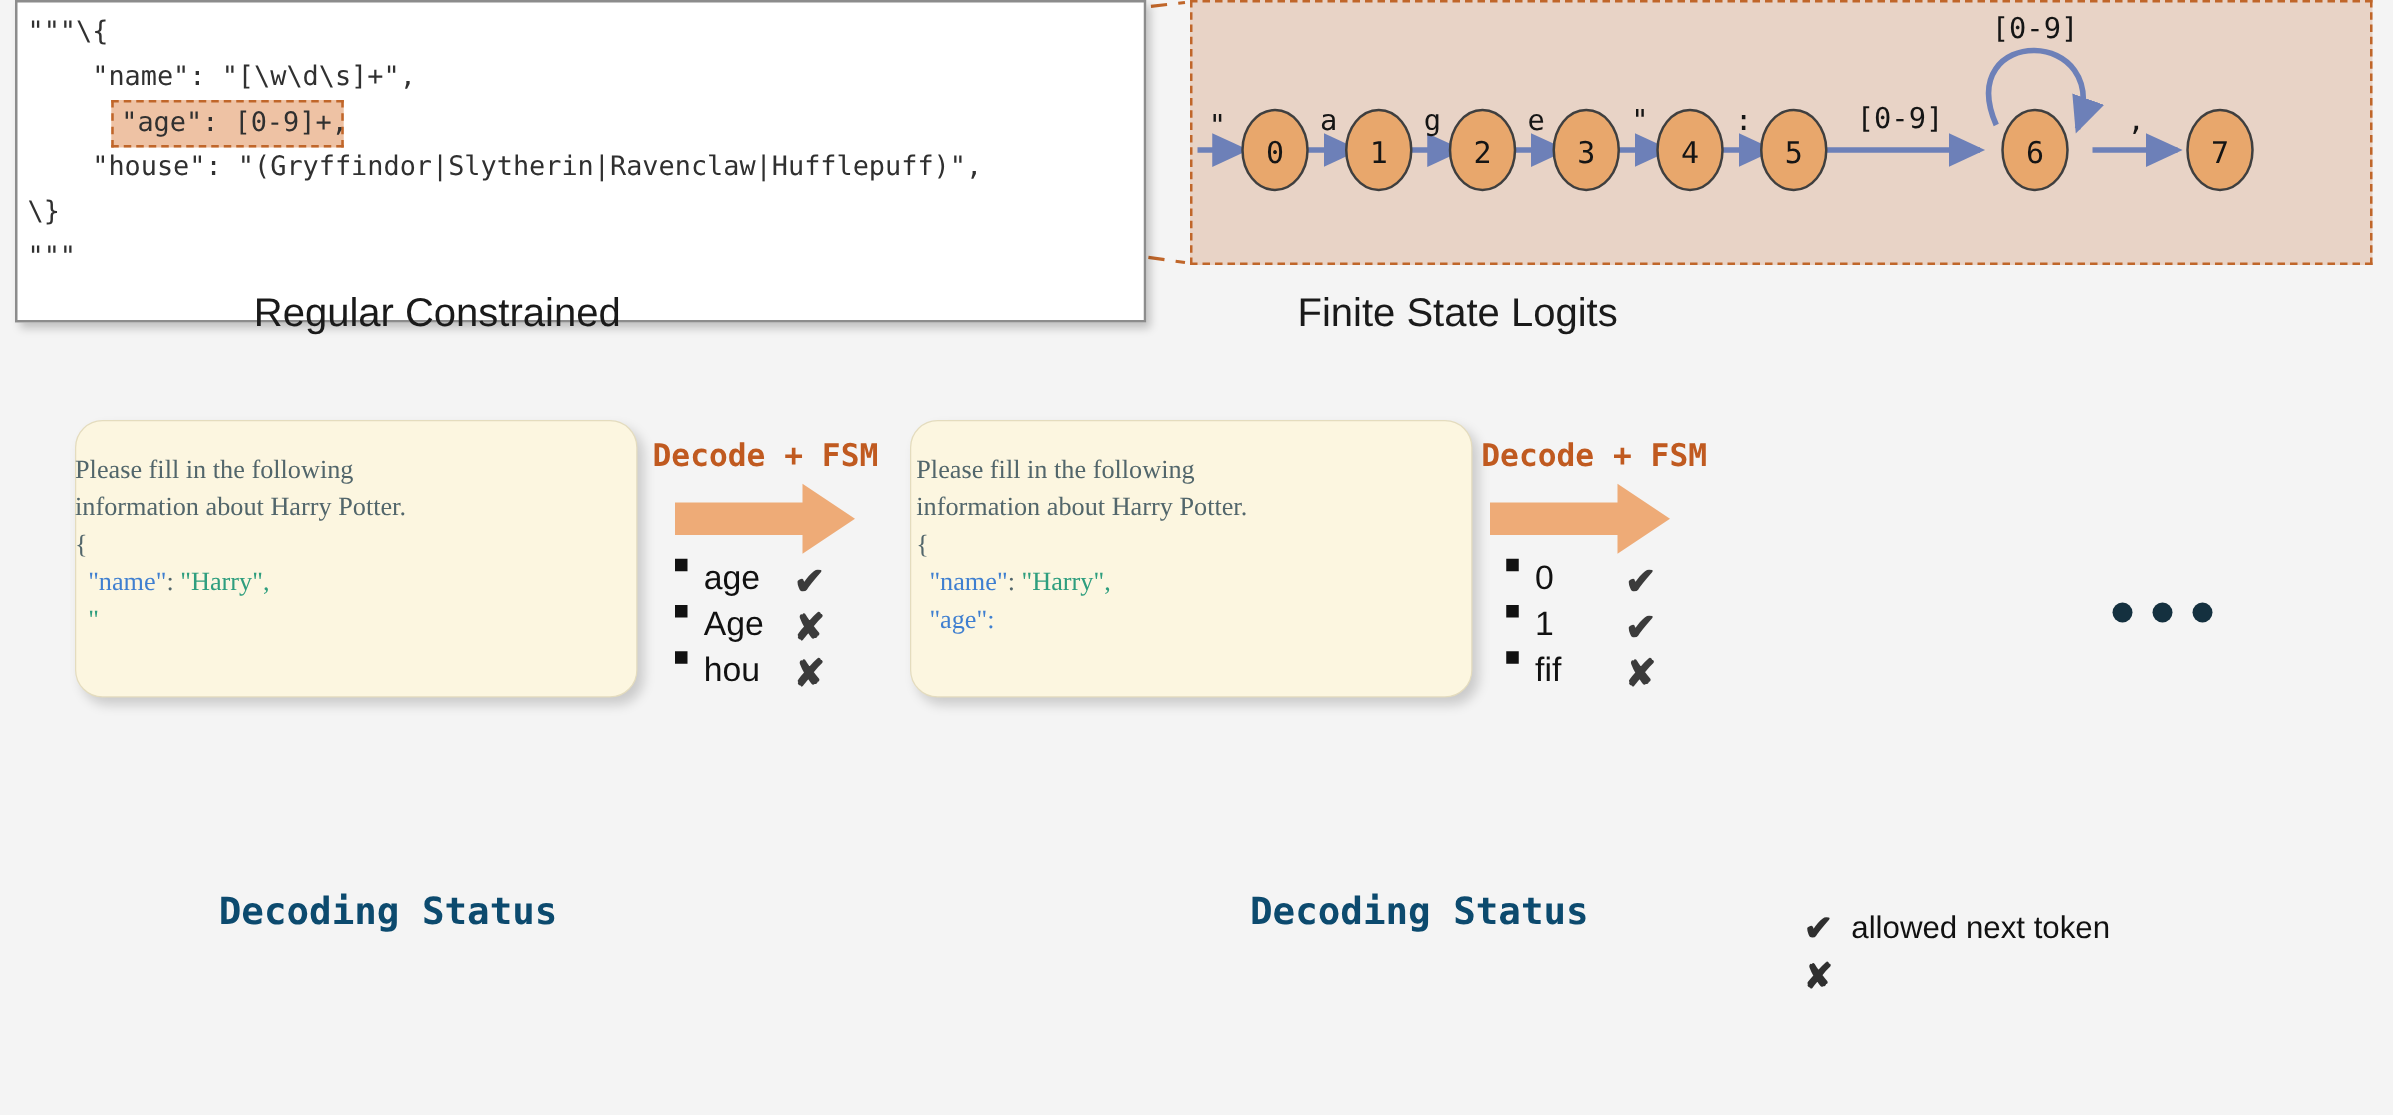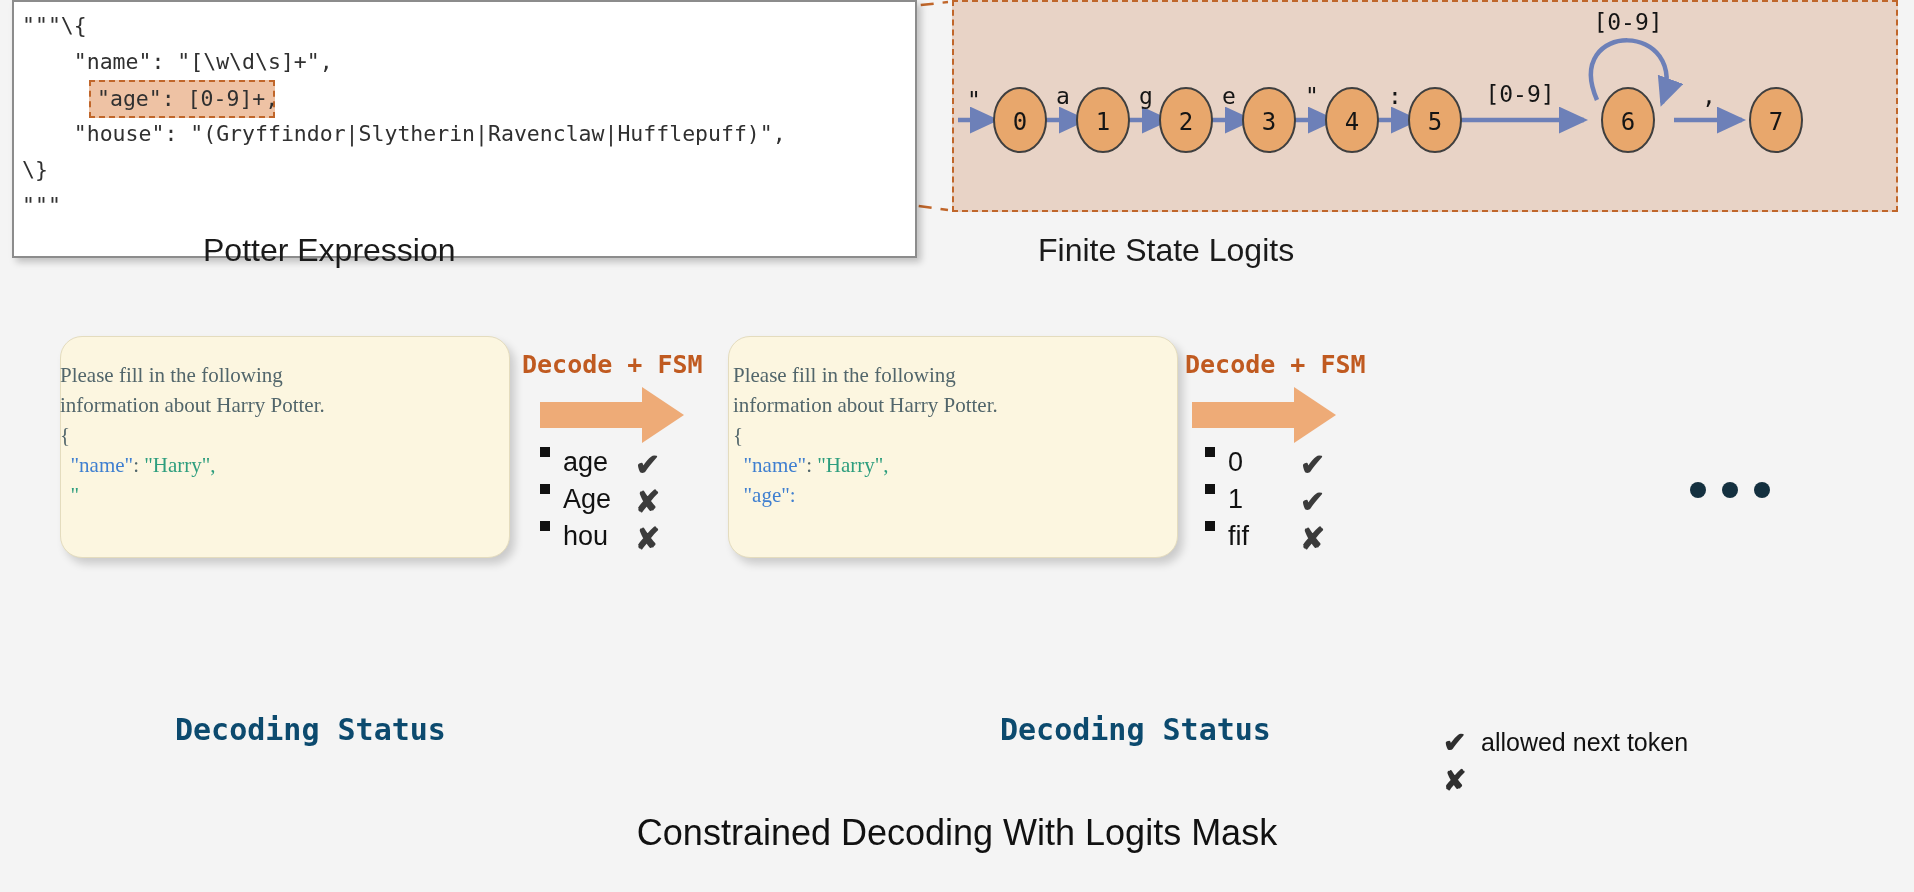--- a/index.html
+++ b/index.html
@@ -191,21 +191,21 @@
       <text x="194" y="104">g</text>
       <text x="277" y="104">e</text>
       <text x="360" y="104">"</text>
       <text x="443" y="104">:</text>
       <text x="568" y="102">[0-9]</text>
       <text x="676" y="30">[0-9]</text>
       <text x="757" y="104">,</text>
     </g>
   </svg>
 
-  <div class="cap" id="cap-regex">Potter Expression</div>
+  <div class="cap" id="cap-regex">Regular Constrained</div>
   <div class="cap" id="cap-fsm">Finite State Logits</div>
 
   <div class="decode-box" id="box-left"></div>
   <div class="box-text" id="txt-left"><span>Please fill in the following</span>
 <span>information about Harry Potter.</span>
 <span>{</span>
   <span class="k-blue">"name"</span><span>: </span><span class="k-teal">"Harry",</span>
   <span class="k-teal">"</span></div>
 
   <div class="decode-label" id="dl-1">Decode + FSM</div>
@@ -273,15 +273,14 @@
   <div class="legend">
     <div class="lg-row">
       <span class="lg-mark">✔</span>
       <span>allowed next token</span>
     </div>
     <div class="lg-row">
       <span class="lg-mark">✘</span>
     </div>
   </div>
 
-  <div id="bottom-title">Constrained Decoding With Logits Mask</div>
 
 </div>
 
 </body></html>

